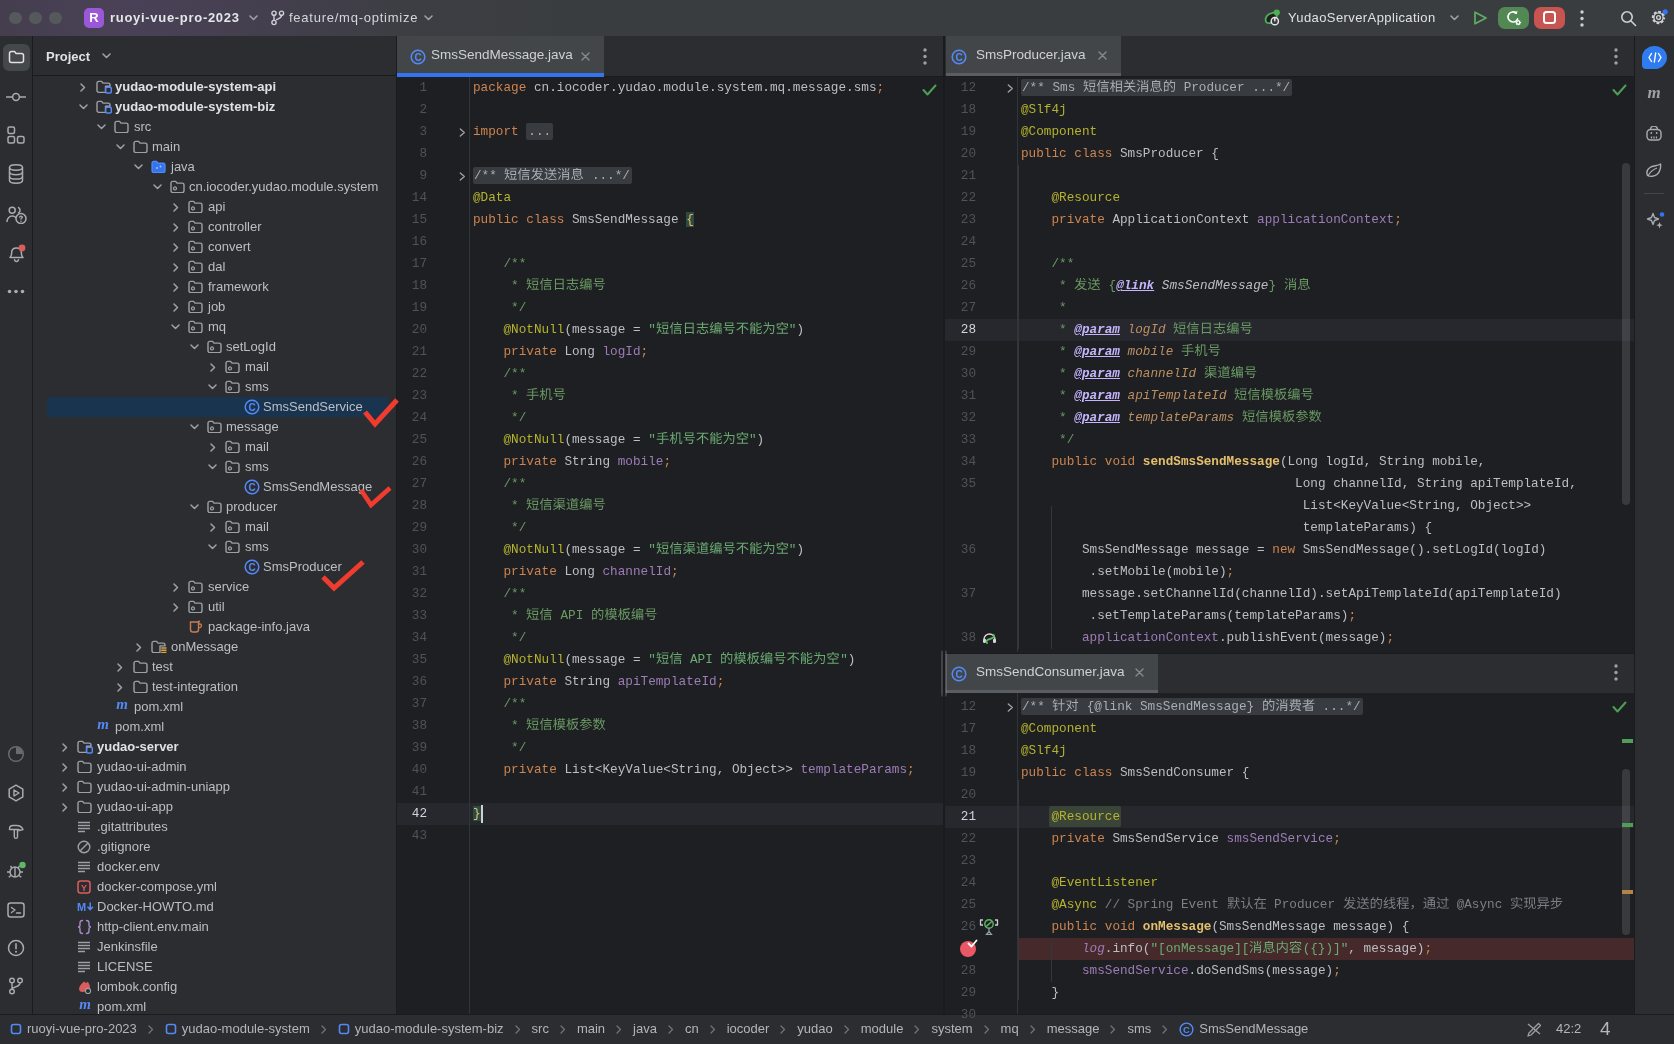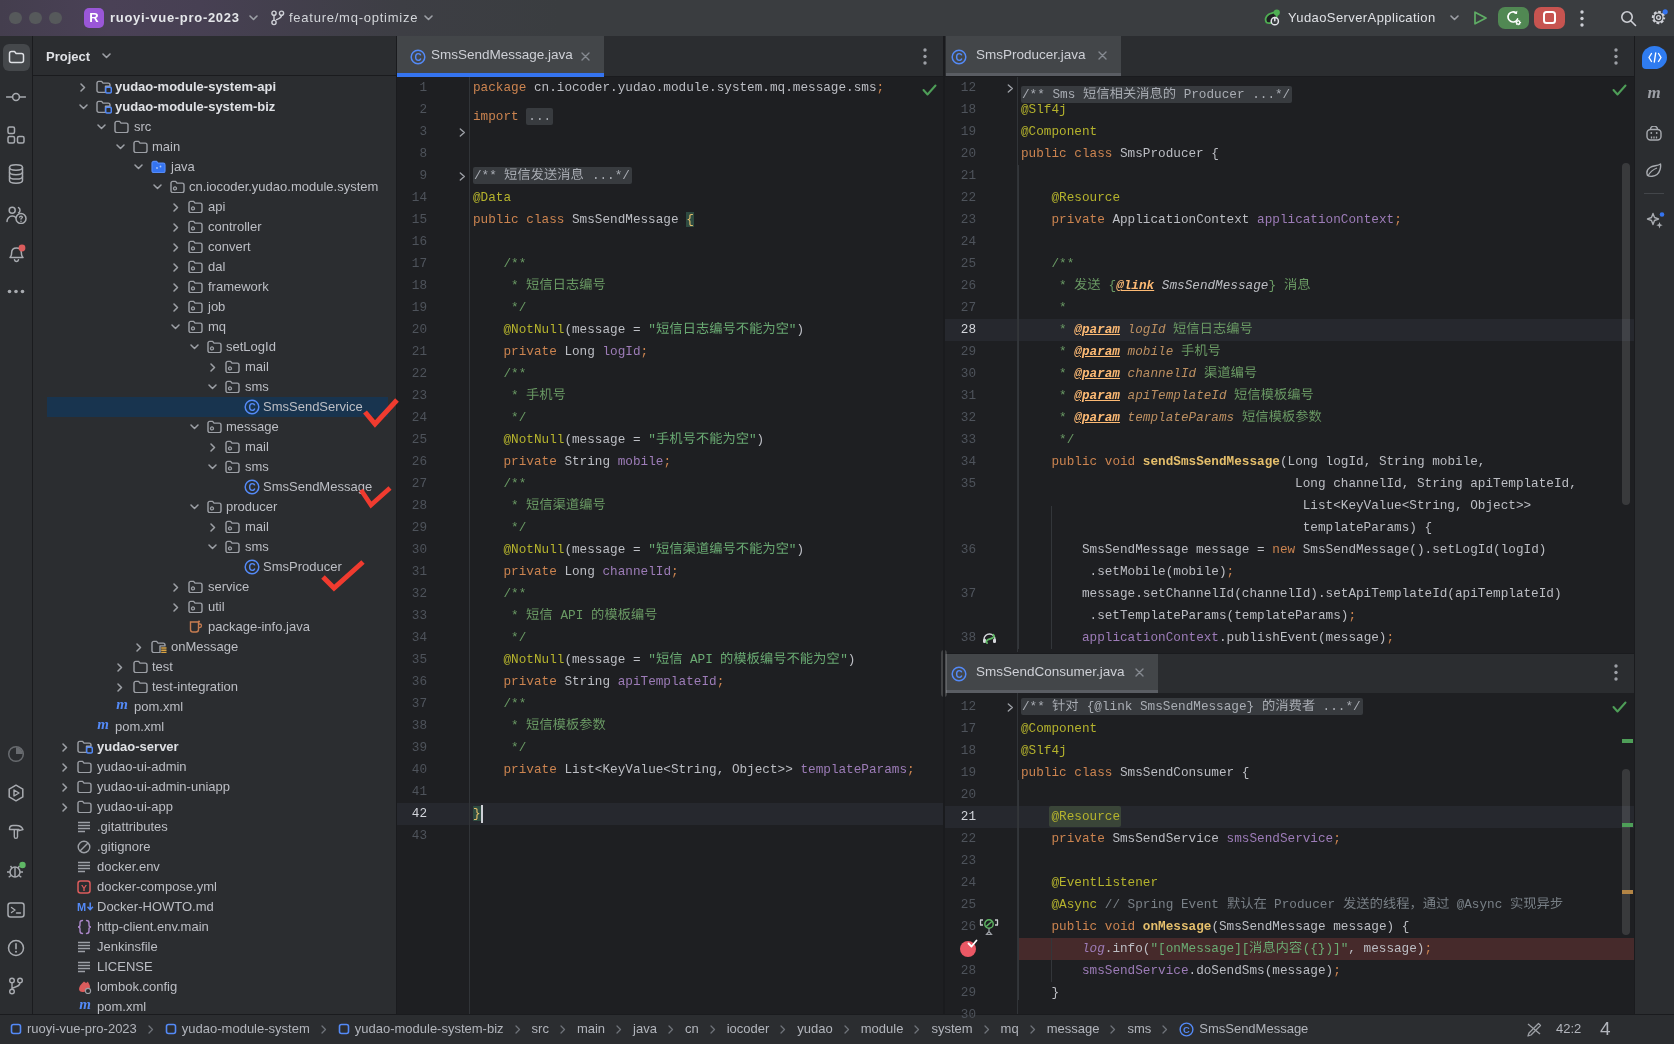--- a/index.html
+++ b/index.html
@@ -8,21 +8,21 @@
 .ln{position:absolute;width:40px;text-align:right;font:12.7px/22px "Liberation Mono",monospace;color:#4e535b}
 .lnc{color:#d2d5db}
 .k{color:#cc8450}
 .an{color:#b5b32d}
 .st{color:#6aab73}
 .dc{color:#6a9a64}
 .cm{color:#798087}
 .fd{color:#9d7cb8}
 .mt{color:#e5bf6c;font-weight:bold}
 .pa{color:#bc8f61;font-style:italic}
-.tg{color:#fdba74;font-weight:bold;font-style:italic;text-decoration:underline}
+.tg{color:#c4b5fd;font-weight:bold;font-style:italic;text-decoration:underline}
 .it{font-style:italic}
 .fb{background:#383b3f;border-radius:2px;color:#a9adb4}
 .ck{display:inline-block;vertical-align:-2.3px;fill:currentColor}
 .trow{position:absolute;height:20px;font-size:13px;color:#bcbec4}
 .tlab{position:absolute;top:0;line-height:20px;white-space:pre}
 .bold{font-weight:bold;color:#dfe1e5}
 .tab{position:absolute;top:36px;height:37px;background:#434649}
 .tabt{font-size:13.5px;color:#ced0d6;line-height:37px;position:absolute;white-space:nowrap}
 .crumb{font-size:13px;color:#b2b5bc;line-height:30px}
 </style></head><body>
@@ -685,21 +685,21 @@
     <circle cx="2" cy="8.5" r="1.7" fill="#9da0a6"></circle>
     <circle cx="2" cy="15" r="1.7" fill="#9da0a6"></circle>
   </svg>
 <div class="ab" style="left:397px;top:803px;width:546px;height:22px;background:#26282e"></div>
 <div class="ab" style="left:469px;top:77px;width:1px;height:937px;background:#313438"></div>
 <div class="ln" style="left:387px;top:77px">1</div>
 <div class="L" style="left:473px;top:77px"><span class="k">package </span>cn.iocoder.yudao.module.system.mq.message.sms<span class="k">;</span></div>
 <div class="ln" style="left:387px;top:99px">2</div>
 <div class="L" style="left:473px;top:99px"></div>
 <div class="ln" style="left:387px;top:121px">3</div>
-<div class="L" style="left:473px;top:106px"><span class="k">import </span><span class="fb" style="padding:1px 2px">...</span></div>
+<div class="L" style="left:473px;top:121px"><span class="k">import </span><span class="fb" style="padding:1px 2px">...</span></div>
 <div class="ln" style="left:387px;top:143px">8</div>
 <div class="L" style="left:473px;top:143px"></div>
 <div class="ln" style="left:387px;top:165px">9</div>
 <div class="L" style="left:473px;top:165px"><span class="fb" style="padding:1px 2px 1px 1px">/** <svg class="ck" width="79.8" height="13.3" viewBox="0 -830 6000 1000">
         <use href="#g0"></use>
         <use href="#g1" x="1000"></use>
         <use href="#g2" x="2000"></use>
         <use href="#g3" x="3000"></use>
         <use href="#g4" x="4000"></use>
         <use href="#g5" x="5000"></use>
@@ -850,21 +850,21 @@
 <svg class="ab" style="left:922px;top:84px" width="15" height="12" viewBox="0 0 15 12" fill="none">
     <path d="M1.5 6l4 4.5L13.5 1.5" stroke="#4e9e58" stroke-width="2" fill="none" stroke-linecap="round" stroke-linejoin="round"></path>
   </svg>
 <div class="ab" style="left:481px;top:805px;width:1.8px;height:18px;background:#ced0d6"></div>
 <div class="ab" style="left:941px;top:650px;width:6px;height:47px;background:rgba(255,255,255,.16);border-radius:3px"></div>
 <div class="ab" style="left:945px;top:319px;width:689px;height:22px;background:#26282e"></div>
 <div class="ab" style="left:1017px;top:77px;width:1px;height:575px;background:#313438"></div>
 <div class="ab" style="left:1018px;top:165px;width:1px;height:484px;background:#33363a"></div>
 <div class="ab" style="left:1051px;top:506px;width:1px;height:143px;background:#33363a"></div>
 <div class="ln" style="left:936px;top:77px">12</div>
-<div class="L" style="left:1021px;top:84px"><span class="fb" style="padding:1px 2px 1px 1px">/** Sms <svg class="ck" width="93.1" height="13.3" viewBox="0 -830 7000 1000">
+<div class="L" style="left:1021px;top:77px"><span class="fb" style="padding:1px 2px 1px 1px">/** Sms <svg class="ck" width="93.1" height="13.3" viewBox="0 -830 7000 1000">
         <use href="#g0"></use>
         <use href="#g1" x="1000"></use>
         <use href="#g23" x="2000"></use>
         <use href="#g24" x="3000"></use>
         <use href="#g4" x="4000"></use>
         <use href="#g5" x="5000"></use>
         <use href="#g18" x="6000"></use>
       </svg> Producer ...*/</span></div>
 <div class="ln" style="left:936px;top:99px">18</div>
 <div class="L" style="left:1021px;top:99px"><span class="an">@Slf4j</span></div>

